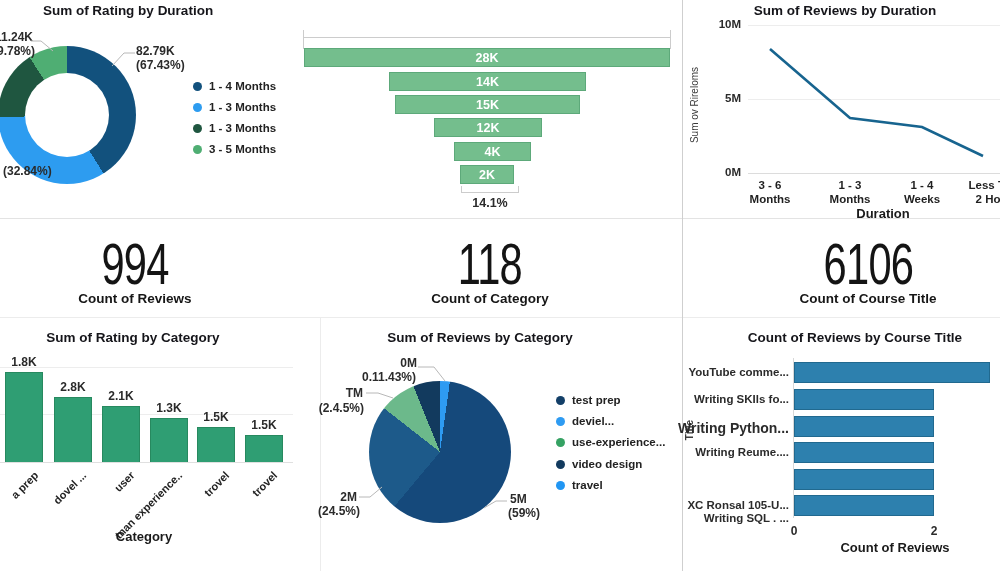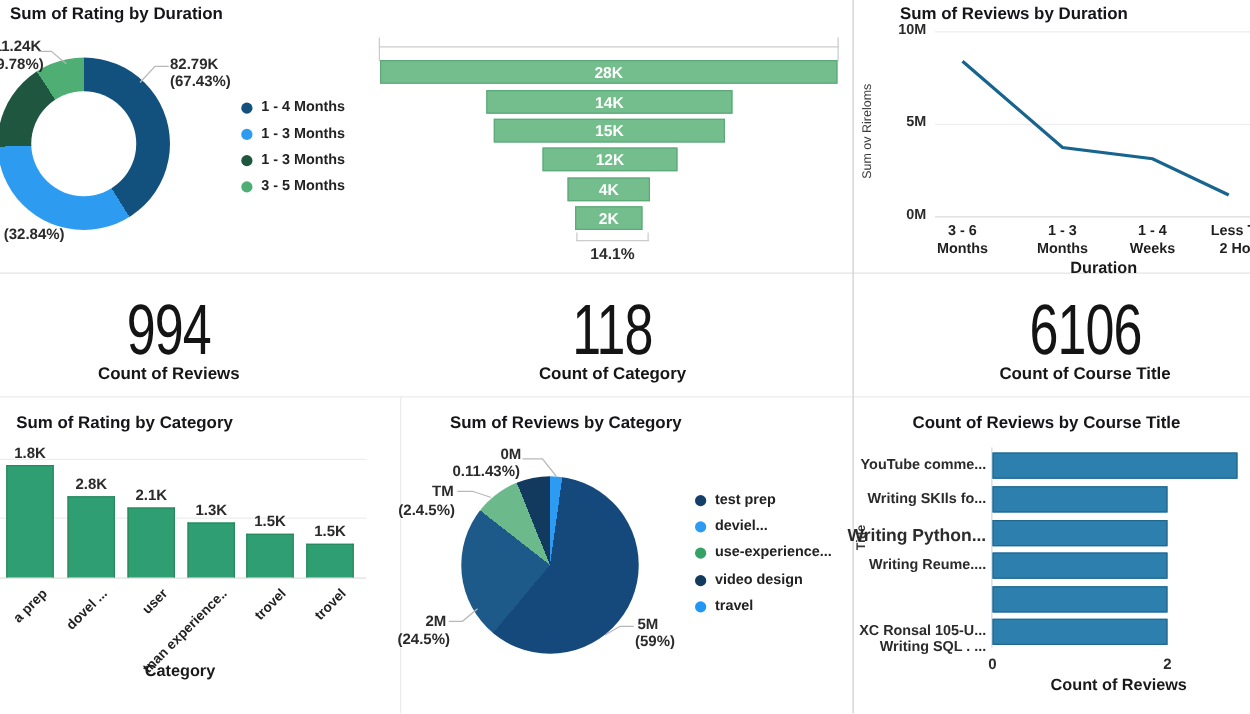--- a/index.html
+++ b/index.html
@@ -1,19 +1,19 @@
 <!DOCTYPE html>
 <html><head>
 <meta charset="utf-8">
 <style>
   html,body{margin:0;padding:0;background:#fff;}
   .canvas{position:relative;width:1000px;height:571px;background:#fff;overflow:hidden;
           font-family:"Liberation Sans",sans-serif;color:#1f1f1f;}
   .t{position:absolute;}
-  .title{font-weight:700;font-size:13.5px;color:#15151a;text-align:left;white-space:nowrap;}
+  .title{font-weight:700;font-size:13.5px;color:#15151a;text-align:center;white-space:nowrap;}
   .lab{font-size:12px;font-weight:700;color:#2b2b2b;white-space:nowrap;}
   .leg{display:flex;align-items:center;gap:7px;font-size:11.5px;font-weight:700;color:#222;white-space:nowrap;}
   .dot{width:9px;height:9px;border-radius:50%;flex:0 0 auto;}
   .donut{background:conic-gradient(#12517d 0deg 148deg,#2d9cf0 148deg 268deg,#1f5640 268deg 327deg,#4fae73 327deg 360deg);border-radius:50%;}
   .hole{position:absolute;inset:27px;background:#fff;border-radius:50%;}
   .pie{background:conic-gradient(#2e9bf2 0deg 8deg,#15497b 8deg 220deg,#1d5a8a 220deg 308deg,#6cb98b 308deg 338deg,#123a5e 338deg 360deg);border-radius:50%;}
   .fbar{height:19px;background:#74be8d;border:1px solid #5da97a;display:flex;align-items:center;justify-content:center;
         color:#fff;font-weight:700;font-size:12.5px;box-sizing:border-box;}
   .vbar{background:#2f9e73;border:1px solid #27895f;border-bottom:none;box-sizing:border-box;}
   .hbar{background:#2d80ae;border:1px solid #21698f;box-sizing:border-box;}
@@ -42,21 +42,21 @@
   <div class="t" style="left:320px;top:318px;width:1px;height:253px;background:#ececec;"></div>
 
   <div class="t title" style="left:8px;top:3px;width:240px;">Sum of Rating by Duration</div>
   <div class="t donut" style="left:-2px;top:46px;width:138px;height:138px;">
     <div class="hole"></div>
   </div>
   <div class="t callout" style="left:136px;top:44px;">82.79K</div>
   <div class="t callout" style="left:136px;top:58px;">(67.43%)</div>
   <div class="t callout" style="left:-5px;top:30px;">11.24K</div>
   <div class="t callout" style="left:-7px;top:44px;">(9.78%)</div>
-  <div class="t callout" style="left:3px;top:180px;text-align:right;">(32.84%)</div>
+  <div class="t callout" style="left:3px;top:164px;text-align:right;">(32.84%)</div>
   <div class="t leg" style="left:193px;top:80px;">
     <span class="dot" style="background:#12517d;"></span>
     <span>1 - 4 Months</span>
   </div>
   <div class="t leg" style="left:193px;top:101px;">
     <span class="dot" style="background:#2d9cf0;"></span>
     <span>1 - 3 Months</span>
   </div>
   <div class="t leg" style="left:193px;top:122px;">
     <span class="dot" style="background:#1f5640;"></span>
@@ -75,21 +75,21 @@
     </div>
   <div class="t fbar" style="left:389px;top:72px;width:197px;">
       <span>14K</span>
     </div>
   <div class="t fbar" style="left:395px;top:95px;width:185px;">
       <span>15K</span>
     </div>
   <div class="t fbar" style="left:434px;top:118px;width:108px;">
       <span>12K</span>
     </div>
-  <div class="t fbar" style="left:454px;top:142px;width:66px;">
+  <div class="t fbar" style="left:454px;top:142px;width:77px;">
       <span>4K</span>
     </div>
   <div class="t fbar" style="left:460px;top:165px;width:54px;">
       <span>2K</span>
     </div>
   <div class="t" style="left:461px;top:192px;width:58px;height:1px;background:#cccccc;"></div>
   <div class="t" style="left:461px;top:186px;width:1px;height:7px;background:#cccccc;"></div>
   <div class="t" style="left:518px;top:186px;width:1px;height:7px;background:#cccccc;"></div>
   <div class="t lab" style="left:455px;top:196px;width:70px;text-align:center;font-size:12.5px;">14.1%</div>
 

